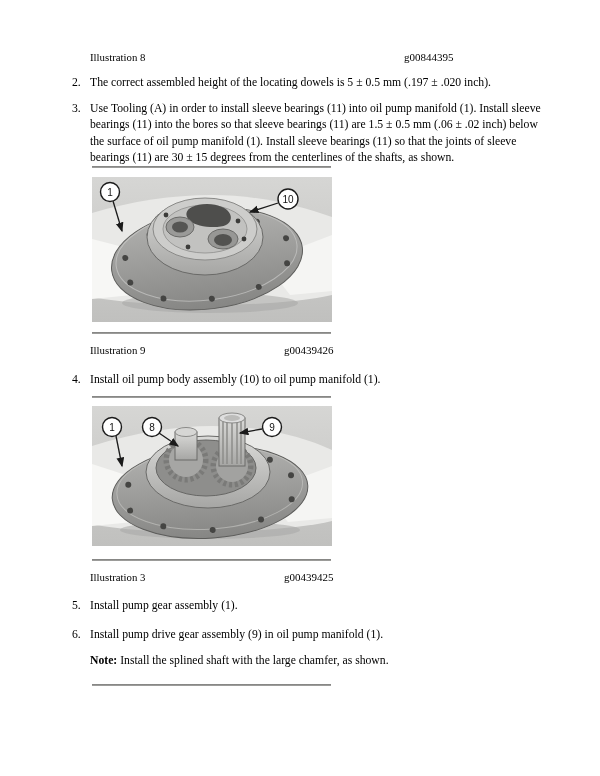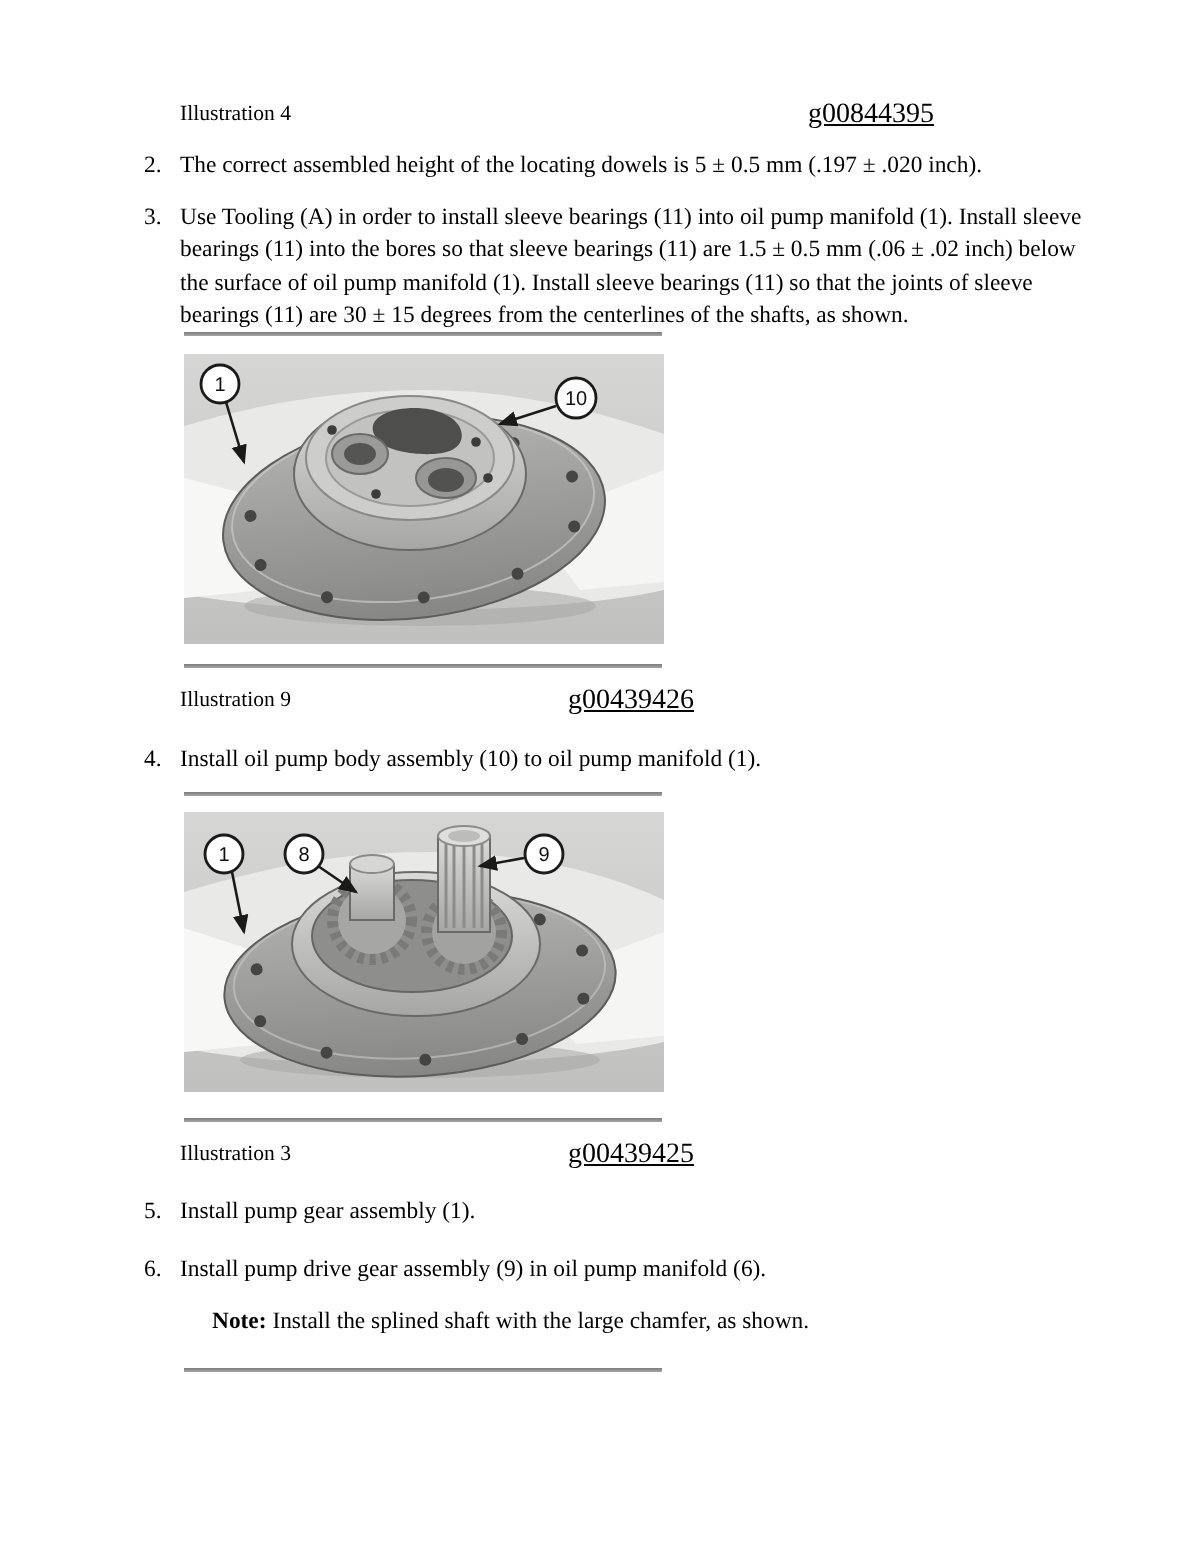--- a/index.html
+++ b/index.html
@@ -1,41 +1,41 @@
 <!DOCTYPE html>
 <html><head>
 <meta charset="utf-8">
 <style>
   html,body{margin:0;padding:0;background:#ffffff;}
   .page{
     position:relative;width:600px;height:776px;background:#ffffff;
     font-family:"Liberation Serif",serif;color:#000;overflow:hidden;
   }
   .cap-label{position:absolute;left:90px;font-size:10.8px;line-height:13px;white-space:nowrap;}
-  .cap-ref{position:absolute;font-size:14px;line-height:13px;white-space:nowrap;text-decoration:underline;}
+  .cap-ref{position:absolute;font-size:11px;line-height:13px;white-space:nowrap;}
   .cap-ref.wide{left:404px;}
   .cap-ref.narrow{left:284px;}
   .step{position:absolute;left:72px;width:470px;font-size:11.7px;line-height:16.3px;}
   .step .num{position:absolute;left:0;top:0;}
   .step .txt{display:block;padding-left:18px;width:452px;}
   .note{position:absolute;left:90px;width:452px;font-size:11.7px;line-height:16.3px;}
-  .note .note-label{font-weight:bold;margin-left:16px;}
+  .note .note-label{font-weight:bold;}
   .rule{position:absolute;left:92px;width:239px;height:2px;
         background:linear-gradient(#7d7d7b,#a6a6a4);}
   .photo{position:absolute;left:92px;display:block;}
   .co-circle{fill:#ffffff;stroke:#1a1a1a;stroke-width:1.4;}
   .co-text{font-family:"Liberation Sans",sans-serif;font-size:10px;fill:#111;text-anchor:middle;}
   .leader{stroke:#1a1a1a;stroke-width:1.3;fill:none;}
 </style>
 </head>
 <body>
 
 <div class="page">
 
-  <span class="cap-label" style="top:51px">Illustration 4</span>
+  <span class="cap-label" style="top:51px">Illustration 8</span>
   <span class="cap-ref wide" style="top:51px">g00844395</span>
 
   <div class="step" style="top:75px">
     <span class="num">2.</span>
     <span class="txt">The correct assembled height of the locating dowels is 5 ± 0.5 mm (.197 ± .020 inch).</span>
   </div>
 
   <div class="step" style="top:101px">
     <span class="num">3.</span>
     <span class="txt">Use Tooling (A) in order to install sleeve bearings (11) into oil pump manifold (1). Install sleeve bearings (11) into the bores so that sleeve bearings (11) are 1.5 ± 0.5 mm (.06 ± .02 inch) below the surface of oil pump manifold (1). Install sleeve bearings (11) so that the joints of sleeve bearings (11) are 30 ± 15 degrees from the centerlines of the shafts, as shown.</span>
@@ -171,21 +171,21 @@
   <span class="cap-label" style="top:571px">Illustration 3</span>
   <span class="cap-ref narrow" style="top:571px">g00439425</span>
 
   <div class="step" style="top:598px">
     <span class="num">5.</span>
     <span class="txt">Install pump gear assembly (1).</span>
   </div>
 
   <div class="step" style="top:627px">
     <span class="num">6.</span>
-    <span class="txt">Install pump drive gear assembly (9) in oil pump manifold (6).</span>
+    <span class="txt">Install pump drive gear assembly (9) in oil pump manifold (1).</span>
   </div>
 
   <div class="note" style="top:653px">
     <span class="note-label">Note:</span>
     <span>Install the splined shaft with the large chamfer, as shown.</span>
   </div>
 
   <div class="rule" style="top:684px"></div>
 
 </div>

